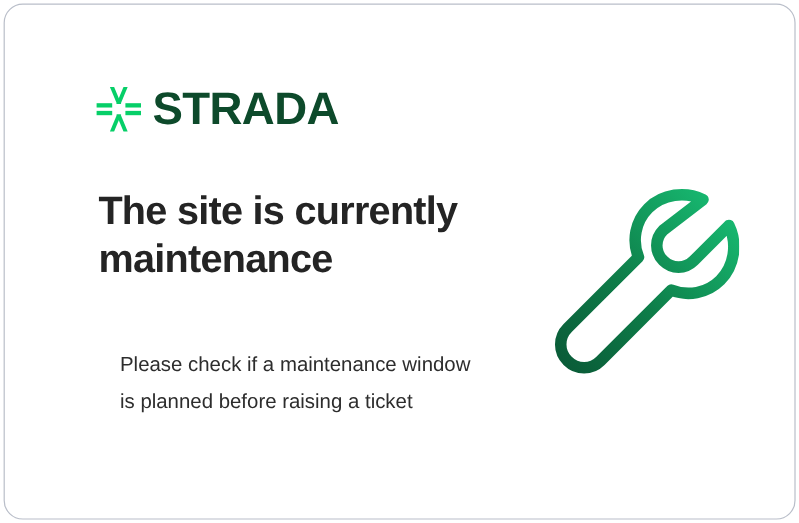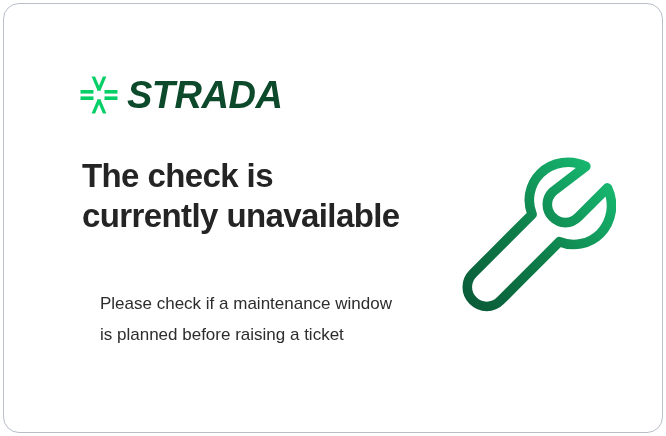--- a/index.html
+++ b/index.html
@@ -36,24 +36,22 @@
     border-radius: 16px;
     overflow: hidden;
   }
 
   
   .brand {
     position: absolute;
     left: 76px;
     top: 68px;
     display: flex;
-    align-items: center;
     gap: 9px;
     height: 46px;
-    font-style: italic;
   }
   .brand-mark {
     display: block;
     width: 38px;
     height: 38px;
     flex: 0 0 auto;
   }
   .brand-word {
     font-family: "Liberation Sans", sans-serif;
     font-size: 38px;
@@ -127,21 +125,21 @@
             <polygon points="26.4,0.5 22.9,0.5 17.0,14.6 20.5,14.6"></polygon>
 
             <polygon points="11.6,37.5 15.1,37.5 21.0,23.4 17.5,23.4"></polygon>
             <polygon points="26.4,37.5 22.9,37.5 17.0,23.4 20.5,23.4"></polygon>
           </g>
         </svg>
       </span>
       <span class="brand-word">STRADA</span>
     </div>
 
-    <h1 class="headline">The check is currently unavailable</h1>
+    <h1 class="headline">The site is currently maintenance</h1>
 
     <p class="bodytext">Please check if a maintenance window is planned before raising a ticket</p>
 
     <div class="wrench">
       <svg viewBox="0 0 160 162" xmlns="http://www.w3.org/2000/svg" aria-hidden="true">
         <defs>
           <linearGradient id="wrenchGrad" x1="10" y1="150" x2="150" y2="14" gradientUnits="userSpaceOnUse">
             <stop offset="0" stop-color="#0a5c38"></stop>
             <stop offset="0.45" stop-color="#0e7d49"></stop>
             <stop offset="1" stop-color="#17b870"></stop>

